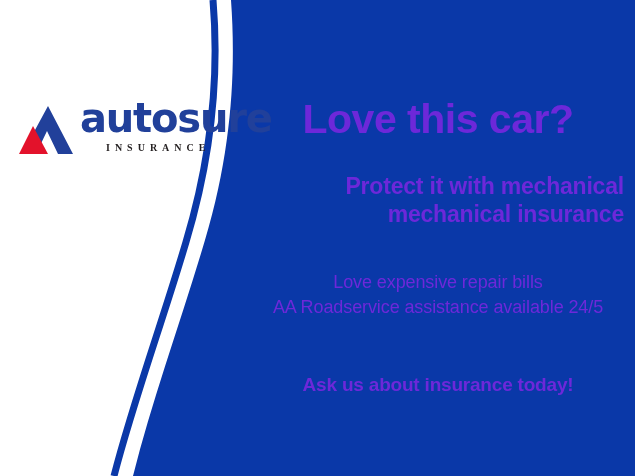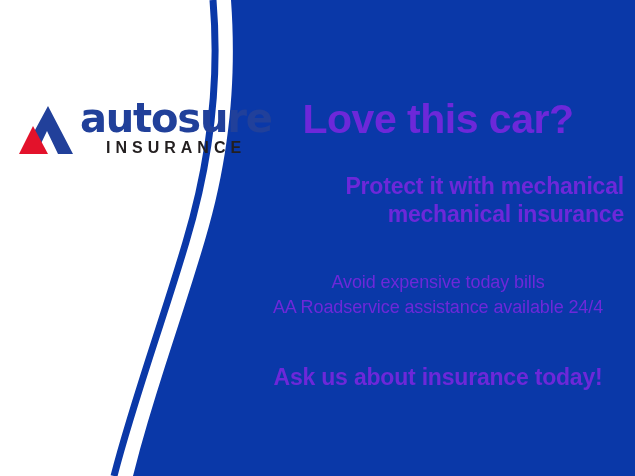--- a/index.html
+++ b/index.html
@@ -57,22 +57,22 @@
   .logo-name {
     font-family: "DejaVu Sans", sans-serif;
     font-size: 40px;
     line-height: 40px;
     font-weight: bold;
     color: #21409a;
     letter-spacing: -1.2px;
   }
 
   .logo-sub {
-    font-family: Liberation Sans, sans-serif;
-    font-size: 16px;
+    font-family: Liberation Serif, serif;
+    font-size: 10px;
     line-height: 13px;
     font-weight: bold;
     color: #231f20;
     letter-spacing: 5.0px;
     margin-top: 3px;
     margin-left: 26px;
   }
 
   
   .copy-stack {
@@ -113,24 +113,24 @@
   .benefit-item {
     font-family: "Liberation Sans", sans-serif;
     font-size: 18px;
     line-height: 25px;
     font-weight: normal;
     letter-spacing: -0.1px;
   }
 
   .cta {
     font-family: "Liberation Sans", sans-serif;
-    font-size: 23px;
+    font-size: 19px;
     line-height: 26px;
     font-weight: bold;
-    margin: 8px;
+    margin: 16px;
     padding-top: 36px;
     letter-spacing: -0.2px;
     text-align: center;
   }
 </style>
 </head>
 <body>
 
 <div class="ad-banner">
 
@@ -158,20 +158,20 @@
 
   <div class="copy-stack">
     <p class="headline">Love this car?</p>
 
     <p class="subhead">
       <span>Protect it with mechanical</span><br>
       <span>mechanical insurance</span>
     </p>
 
     <ul class="benefit-list">
-      <li class="benefit-item">Avoid expensive today bills</li>
-      <li class="benefit-item">AA Roadservice assistance available 24/4</li>
+      <li class="benefit-item">Love expensive repair bills</li>
+      <li class="benefit-item">AA Roadservice assistance available 24/5</li>
     </ul>
 
     <p class="cta">Ask us about insurance today!</p>
   </div>
 
 </div>
 
 </body></html>

